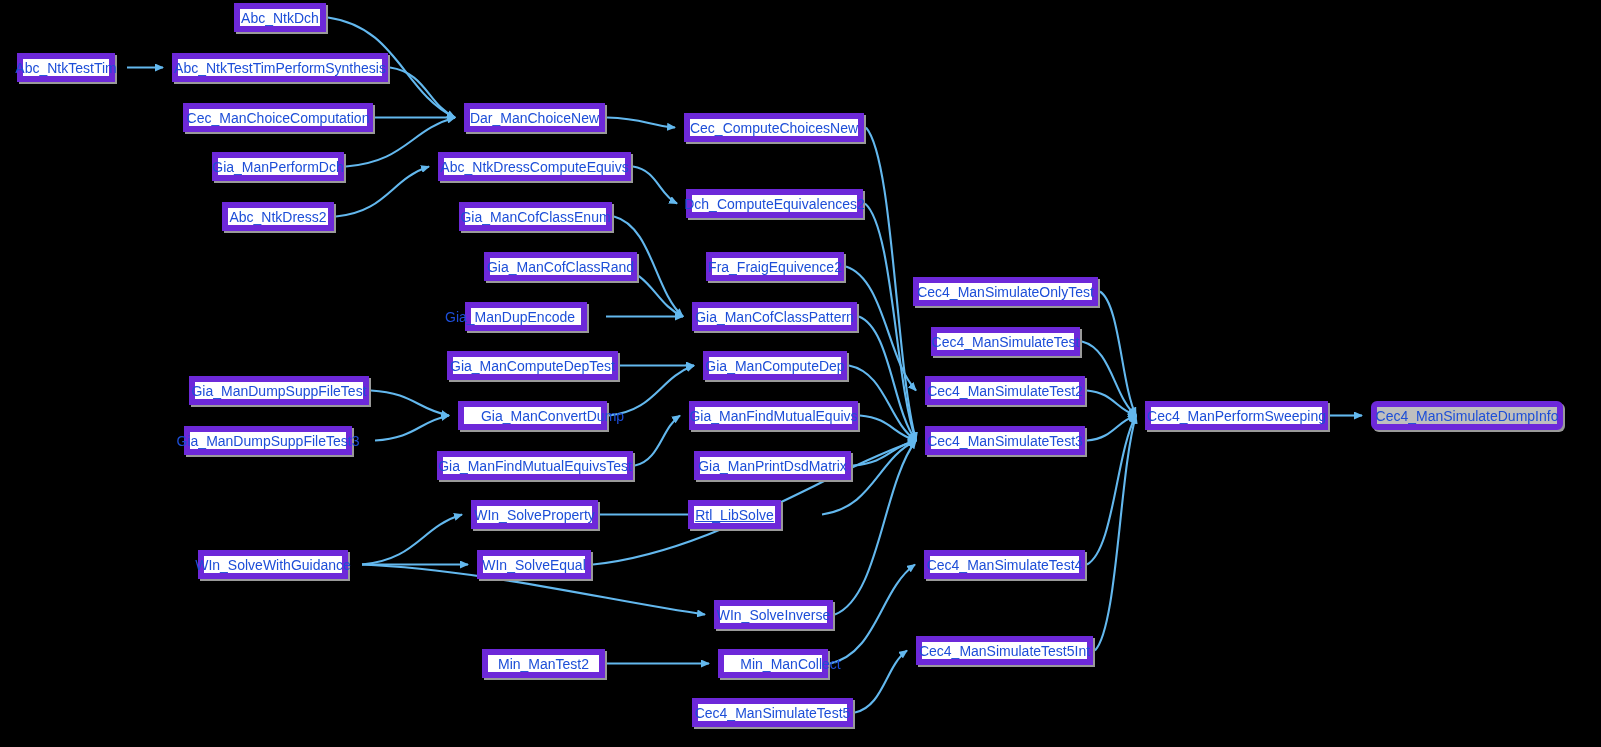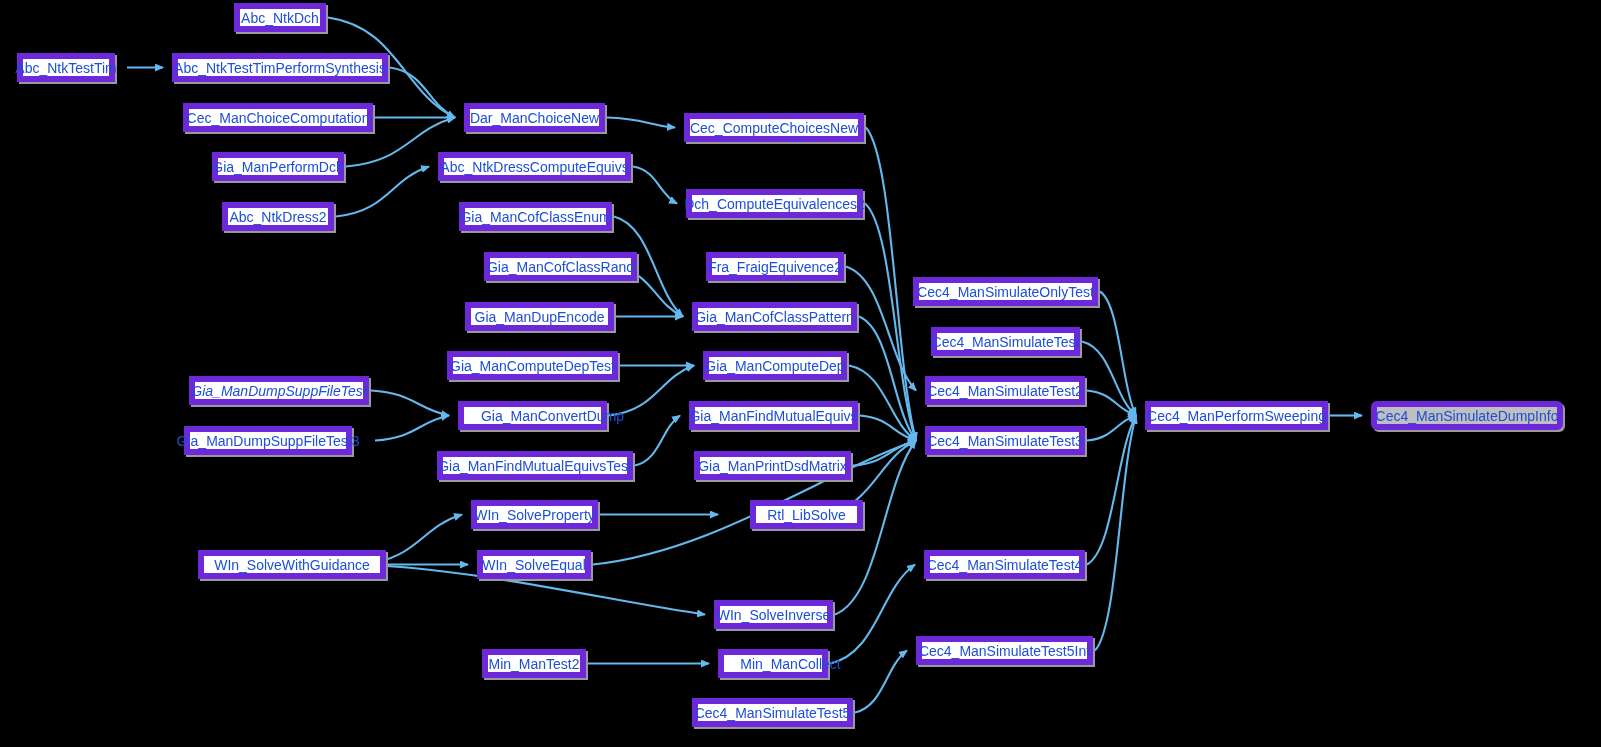--- a/index.html
+++ b/index.html
@@ -101,39 +101,39 @@
       </div>
       <div class="node" style="left: 484px; top: 252px; width: 153px;">
         <span>Gia_ManCofClassRand</span>
       </div>
       <div class="node" style="left: 706px; top: 252px; width: 138px;">
         <span>Fra_FraigEquivence2</span>
       </div>
       <div class="node" style="left: 913px; top: 277px; width: 185px;">
         <span>Cec4_ManSimulateOnlyTest</span>
       </div>
-      <div class="node" style="left: 465px; top: 302px; width: 149px;">
+      <div class="node" style="left: 465px; top: 302px; width: 122px; justify-content: flex-end;">
         <span>Gia_ManDupEncode</span>
       </div>
       <div class="node" style="left: 692px; top: 302px; width: 165px;">
         <span>Gia_ManCofClassPattern</span>
       </div>
       <div class="node" style="left: 931px; top: 327px; width: 149px;">
         <span>Cec4_ManSimulateTest</span>
       </div>
       <div class="node" style="left: 447px; top: 351px; width: 171px;">
         <span>Gia_ManComputeDepTest</span>
       </div>
       <div class="node" style="left: 703px; top: 351px; width: 144px;">
         <span>Gia_ManComputeDep</span>
       </div>
       <div class="node" style="left: 925px; top: 376px; width: 160px;">
         <span>Cec4_ManSimulateTest2</span>
       </div>
-      <div class="node" style="left: 189px; top: 376px; width: 180px; font-style: italic;">
+      <div class="node" style="left: 189px; top: 376px; width: 180px;">
         <span>Gia_ManDumpSuppFileTest</span>
       </div>
       <div class="node" style="left: 458px; top: 401px; width: 149px; padding-left: 40px;">
         <span>Gia_ManConvertDump</span>
       </div>
       <div class="node" style="left: 689px; top: 401px; width: 169px;">
         <span>Gia_ManFindMutualEquivs</span>
       </div>
       <div class="node" style="left: 1145px; top: 401px; width: 183px;">
         <span>Cec4_ManPerformSweeping</span>
@@ -149,39 +149,39 @@
       </div>
       <div class="node" style="left: 437px; top: 451px; width: 196px;">
         <span>Gia_ManFindMutualEquivsTest</span>
       </div>
       <div class="node" style="left: 694px; top: 451px; width: 157px;">
         <span>Gia_ManPrintDsdMatrix</span>
       </div>
       <div class="node" style="left: 471px; top: 500px; width: 127px;">
         <span>WIn_SolveProperty</span>
       </div>
-      <div class="node" style="left: 750px; top: 500px; width: 113px;">
+      <div class="node" style="left: 688px; top: 500px; width: 93px; text-decoration: underline;">
         <span>Rtl_LibSolve</span>
       </div>
-      <div class="node" style="left: 198px; top: 550px; width: 188px;">
+      <div class="node" style="left: 198px; top: 550px; width: 150px;">
         <span>WIn_SolveWithGuidance</span>
       </div>
       <div class="node" style="left: 477px; top: 550px; width: 114px;">
         <span>WIn_SolveEqual</span>
       </div>
       <div class="node" style="left: 924px; top: 550px; width: 161px;">
         <span>Cec4_ManSimulateTest4</span>
       </div>
       <div class="node" style="left: 714px; top: 600px; width: 119px;">
         <span>WIn_SolveInverse</span>
       </div>
       <div class="node" style="left: 916px; top: 636px; width: 177px;">
         <span>Cec4_ManSimulateTest5Int</span>
       </div>
-      <div class="node" style="left: 482px; top: 649px; width: 104px;">
+      <div class="node" style="left: 482px; top: 649px; width: 123px;">
         <span>Min_ManTest2</span>
       </div>
       <div class="node" style="left: 718px; top: 649px; width: 110px; padding-left: 35px;">
         <span>Min_ManCollect</span>
       </div>
       <div class="node" style="left: 692px; top: 698px; width: 161px;">
         <span>Cec4_ManSimulateTest5</span>
       </div>
     </div>
 </div>

